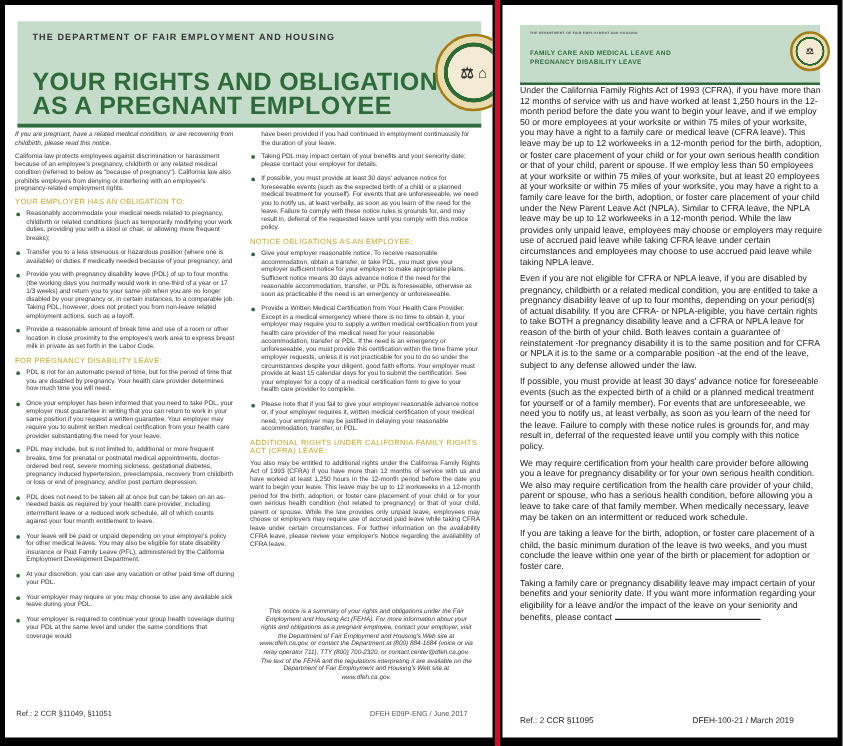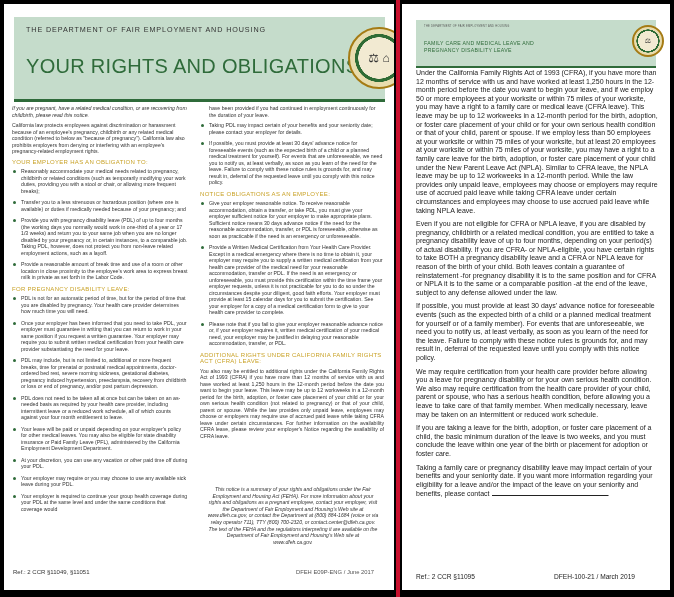--- a/index.html
+++ b/index.html
@@ -1,21 +1,21 @@
 <!DOCTYPE html>
 <html><head>
 <meta charset="utf-8">
 <style>
   html, body { margin:0; padding:0; }
   body { width:674px; height:597px; background:#000; position:relative; overflow:hidden; font-family:"Liberation Sans", sans-serif; }
   .page { position:absolute; background:#fff; overflow:hidden; }
   #left { left:4px; top:4px; width:390px; height:586px; }
   #right { left:402px; top:4px; width:268px; height:586px; }
   .redline { position:absolute; left:396px; top:0; width:4px; height:597px; background:#c8102e; }
-  .banner { position:absolute; background:#c5dccb; }
+  .banner { position:absolute; background:#c5dccb;font-weight:bold; }
   #left .banner { left:10px; top:13px; width:371px; height:82px; border-bottom:3px solid #2f6b3a; }
   #left .dept { position:absolute; left:12px; top:8px; font-size:7.2px; letter-spacing:0.9px; color:#333; }
   #left .title { position:absolute; left:12px; top:40px; font-size:20px; line-height:19px; color:#2f6b3a; letter-spacing:0.3px; }
   .seal { position:absolute; border-radius:50%; background:radial-gradient(circle, #f2ead2 0 50%, #2e6b34 51% 58%, #e8dcae 59% 78%, #c99b2a 79% 100%); border:2px solid #a57b14; }
   #left .seal { left:334px; top:10px; width:58px; height:58px; }
   .seal .inner { position:absolute; left:50%; top:50%; transform:translate(-50%,-50%); font-size:12px; color:#333; white-space:nowrap; }
   .col { position:absolute; font-size:5.2px; line-height:6.5px; color:#333; }
   #lcol1 { left:8px; top:101px; width:176px; }
   #lcol2 { left:196px; top:101px; width:184px; }
   .col p { margin:0 0 4px 0; }
@@ -42,20 +42,21 @@
 </head>
 <body>
 
 <div class="redline"></div>
 
 <div class="page" id="left">
   <div class="banner">
     <div class="dept">THE DEPARTMENT OF FAIR EMPLOYMENT AND HOUSING</div>
     <div class="title">
       <div>YOUR RIGHTS AND OBLIGATIONS</div>
+      <div>AS A PREGNANT EMPLOYEE</div>
     </div>
     <div class="seal">
         <span class="inner">⚖ ⌂</span>
       </div>
   </div>
 
   <div class="col" id="lcol1">
     <p class="intro">If you are pregnant, have a related medical condition, or are recovering from childbirth, please read this notice.</p>
     <p>California law protects employees against discrimination or harassment because of an employee's pregnancy, childbirth or any related medical condition (referred to below as "because of pregnancy"). California law also prohibits employers from denying or interfering with an employee's pregnancy-related employment rights.</p>
     <h4>YOUR EMPLOYER HAS AN OBLIGATION TO:</h4>

